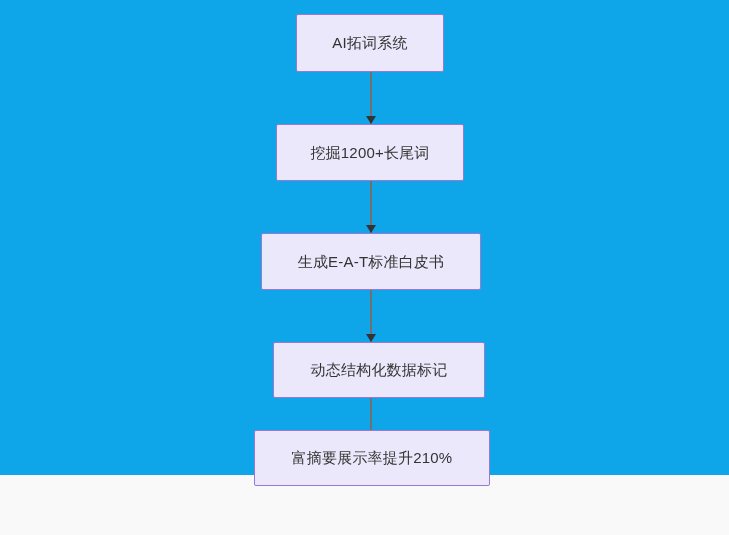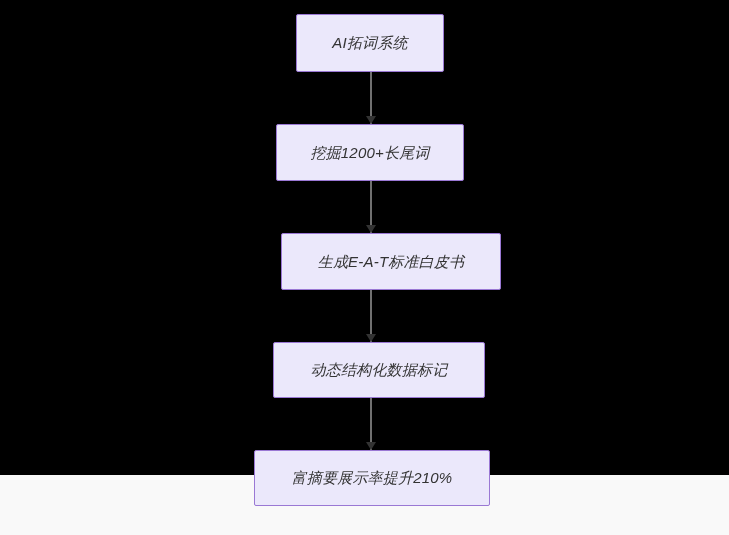--- a/index.html
+++ b/index.html
@@ -10,22 +10,21 @@
     width: 729px;
     height: 535px;
     background: #f9f9f9;
     font-family: "Liberation Sans", "DejaVu Sans", sans-serif;
     overflow: hidden;
   }
   #flowchart-canvas {
     position: relative;
     width: 729px;
     height: 475px;
-    background: #000000;
-    font-style: italic;
+    background: #0ea5e9;
   }
   .node {
     position: absolute;
     box-sizing: border-box;
     background: #ebe8fb;
     border: 1.5px solid #9a78d4;
     border-radius: 2px;
     display: flex;
     align-items: center;
     justify-content: center;
@@ -55,23 +54,23 @@
     width: 0;
     height: 0;
     border-left: 5px solid transparent;
     border-right: 5px solid transparent;
     border-top: 8px solid #333333;
   }
 
   
   #node-0 { left: 296px; top: 14px;  width: 148px; height: 58px; }
   #node-1 { left: 276px; top: 124px; width: 188px; height: 57px; text-align: center; }
-  #node-2 { left: 261px; top: 233px; width: 220px; height: 57px; margin-left: 20px; }
+  #node-2 { left: 261px; top: 233px; width: 220px; height: 57px; }
   #node-3 { left: 273px; top: 342px; width: 212px; height: 56px; }
-  #node-4 { left: 254px; top: 450px; width: 236px; height: 56px; }
+  #node-4 { left: 254px; top: 430px; width: 236px; height: 56px; }
 
   
   #edge-0 { left: 370px; top: 72px;  height: 52px; }
   #edge-1 { left: 370px; top: 181px; height: 52px; }
   #edge-2 { left: 370px; top: 290px; height: 52px; }
   #edge-3 { left: 370px; top: 398px; height: 52px; }
   .edge .edge-line { height: 100%; }
   .edge .edge-head { bottom: 0; }
 </style>
 </head>

